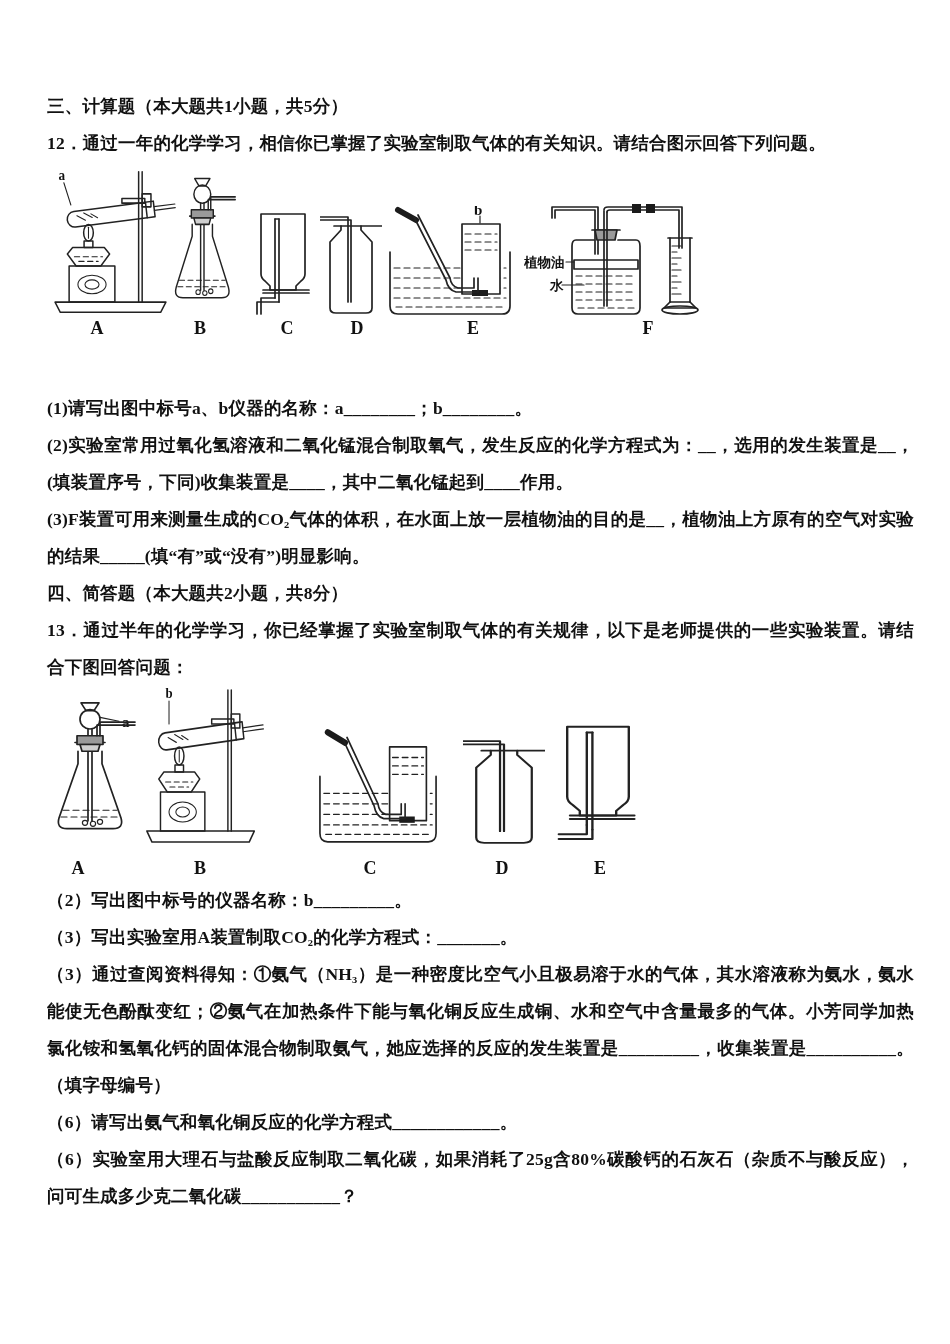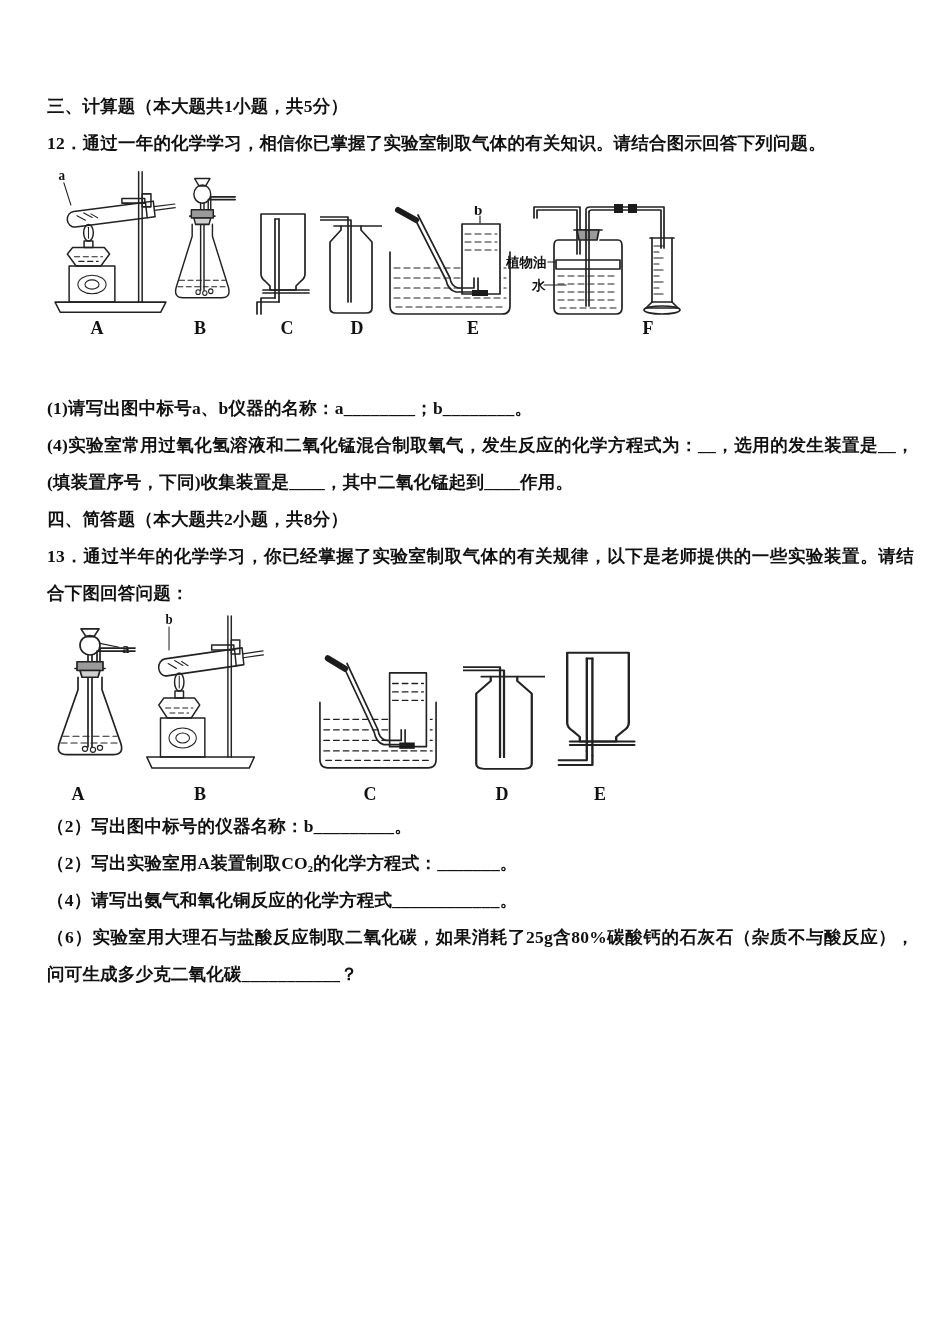--- a/index.html
+++ b/index.html
@@ -122,21 +122,21 @@
         <line x1="77" y1="28" x2="109" y2="28" class="dash"></line>
         <line x1="77" y1="36" x2="109" y2="36" class="dash"></line>
         <line x1="77" y1="44" x2="109" y2="44" class="dash"></line>
         <rect x="84" y="84" width="16" height="6" class="dark"></rect>
         <line x1="10" y1="4" x2="28" y2="14" class="rubber"></line>
         <path d="M26,11 L58,74 Q60,84 68,86 H90 V72"></path>
         <path d="M30,9 L62,72 Q63,80 70,82 H86 V72"></path>
       </svg>
     </div>
 
-    <div class="dev" style="left:459px;top:30px;width:192px;height:122px">
+    <div class="dev" style="left:477px;top:30px;width:192px;height:122px">
       <svg viewBox="0 0 192 122" preserveAspectRatio="none">
         <path d="M28,20 V9 H74 V56"></path>
           <path d="M31,20 V12 H71 V56"></path>
         <path d="M80,12 Q80,9 84,9 H158 V50"></path>
           <path d="M83,14 Q83,12 86,12 H155 V50"></path>
         <rect x="108" y="6" width="9" height="9" class="dark"></rect>
         <rect x="122" y="6" width="9" height="9" class="dark"></rect>
         <line x1="68" y1="32" x2="96" y2="32"></line>
         <path d="M71,32 H93 L91,42 H73 Z" class="gray"></path>
         <path d="M52,42 Q48,42 48,48 V110 Q48,116 54,116 H110 Q116,116 116,110 V48 Q116,42 112,42 H94 M70,42 H52"></path>
@@ -174,21 +174,22 @@
 
     <span class="devletter" style="left:50px;top:150px">A</span>
     <span class="devletter" style="left:153px;top:150px">B</span>
     <span class="devletter" style="left:240px;top:150px">C</span>
     <span class="devletter" style="left:310px;top:150px">D</span>
     <span class="devletter" style="left:426px;top:150px">E</span>
     <span class="devletter" style="left:601px;top:150px">F</span>
   </div>
 
   <p class="line">(1)请写出图中标号a、b仪器的名称：a________；b________。</p>
-  <p class="line">(4)实验室常用过氧化氢溶液和二氧化锰混合制取氧气，发生反应的化学方程式为：__，选用的发生装置是__，(填装置序号，下同)收集装置是____，其中二氧化锰起到____作用。</p>
+  <p class="line">(2)实验室常用过氧化氢溶液和二氧化锰混合制取氧气，发生反应的化学方程式为：__，选用的发生装置是__，(填装置序号，下同)收集装置是____，其中二氧化锰起到____作用。</p>
+  <p class="line">(3)F装置可用来测量生成的CO₂气体的体积，在水面上放一层植物油的目的是__，植物油上方原有的空气对实验的结果_____(填“有”或“没有”)明显影响。</p>
 
   <p class="line">四、简答题（本大题共2小题，共8分）</p>
   <p class="line">13．通过半年的化学学习，你已经掌握了实验室制取气体的有关规律，以下是老师提供的一些实验装置。请结合下图回答问题：</p>
 
   <div class="fig fig2">
 
     <div class="dev" style="left:0;top:12px;width:90px;height:150px">
       <svg viewBox="0 0 90 155" preserveAspectRatio="none">
         <path d="M34,5 H52 L47,13 H39 Z"></path>
         <circle cx="43" cy="22" r="10"></circle>
@@ -279,17 +280,18 @@
     </div>
 
     <span class="devletter" style="left:31px;top:172px">A</span>
     <span class="devletter" style="left:153px;top:172px">B</span>
     <span class="devletter" style="left:323px;top:172px">C</span>
     <span class="devletter" style="left:455px;top:172px">D</span>
     <span class="devletter" style="left:553px;top:172px">E</span>
   </div>
 
   <p class="line">（2）写出图中标号的仪器名称：b_________。</p>
-  <p class="line">（2）写出实验室用A装置制取CO₂的化学方程式：_______。</p>
-  <p class="line">（4）请写出氨气和氧化铜反应的化学方程式____________。</p>
+  <p class="line">（3）写出实验室用A装置制取CO₂的化学方程式：_______。</p>
+  <p class="line">（3）通过查阅资料得知：①氨气（NH₃）是一种密度比空气小且极易溶于水的气体，其水溶液称为氨水，氨水能使无色酚酞变红；②氨气在加热条件下能与氧化铜反应生成铜、水和空气中含量最多的气体。小芳同学加热氯化铵和氢氧化钙的固体混合物制取氨气，她应选择的反应的发生装置是_________，收集装置是__________。（填字母编号）</p>
+  <p class="line">（6）请写出氨气和氧化铜反应的化学方程式____________。</p>
   <p class="line">（6）实验室用大理石与盐酸反应制取二氧化碳，如果消耗了25g含80%碳酸钙的石灰石（杂质不与酸反应），问可生成多少克二氧化碳___________？</p>
 
 </div>
 
 </body></html>

